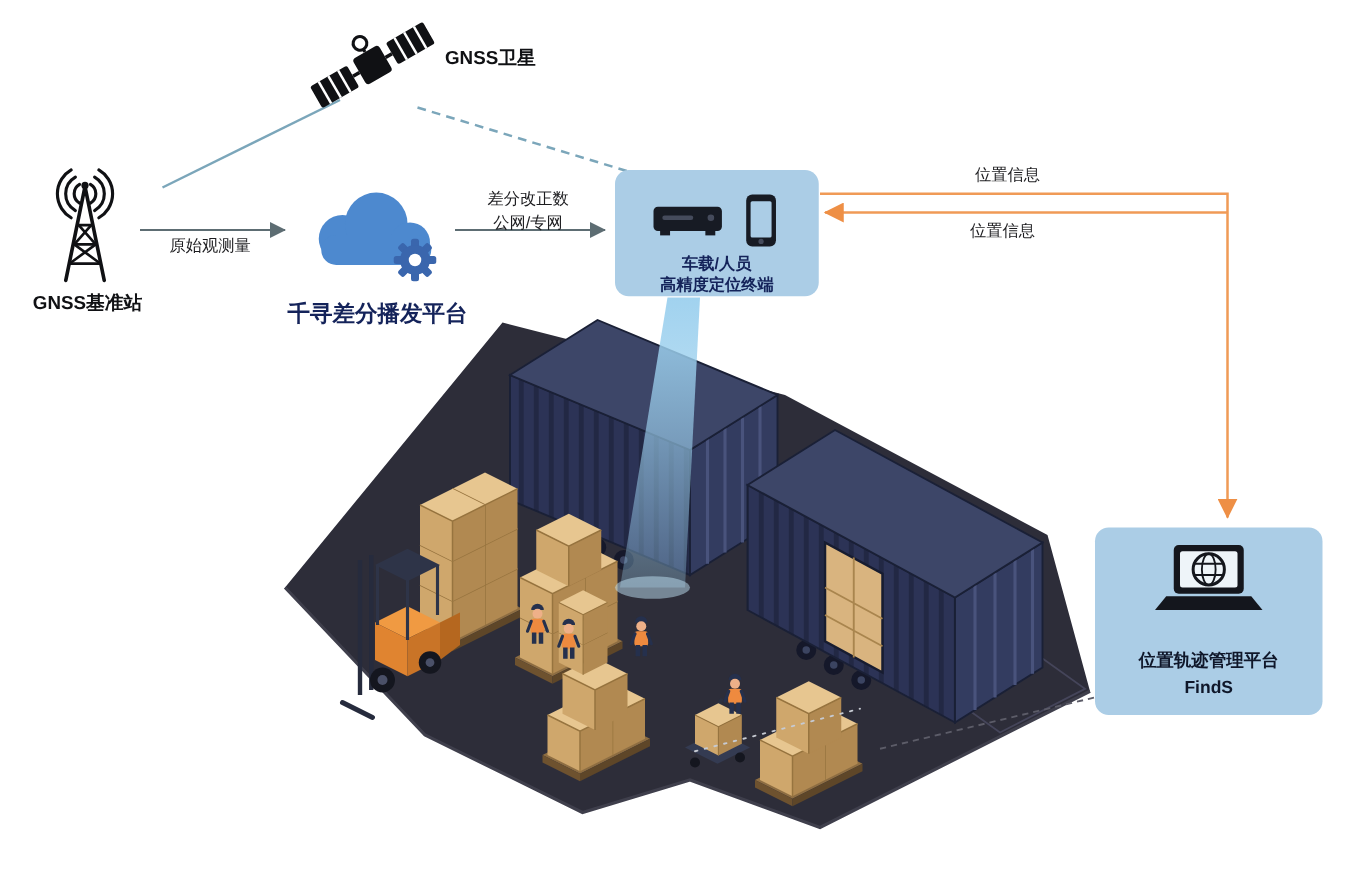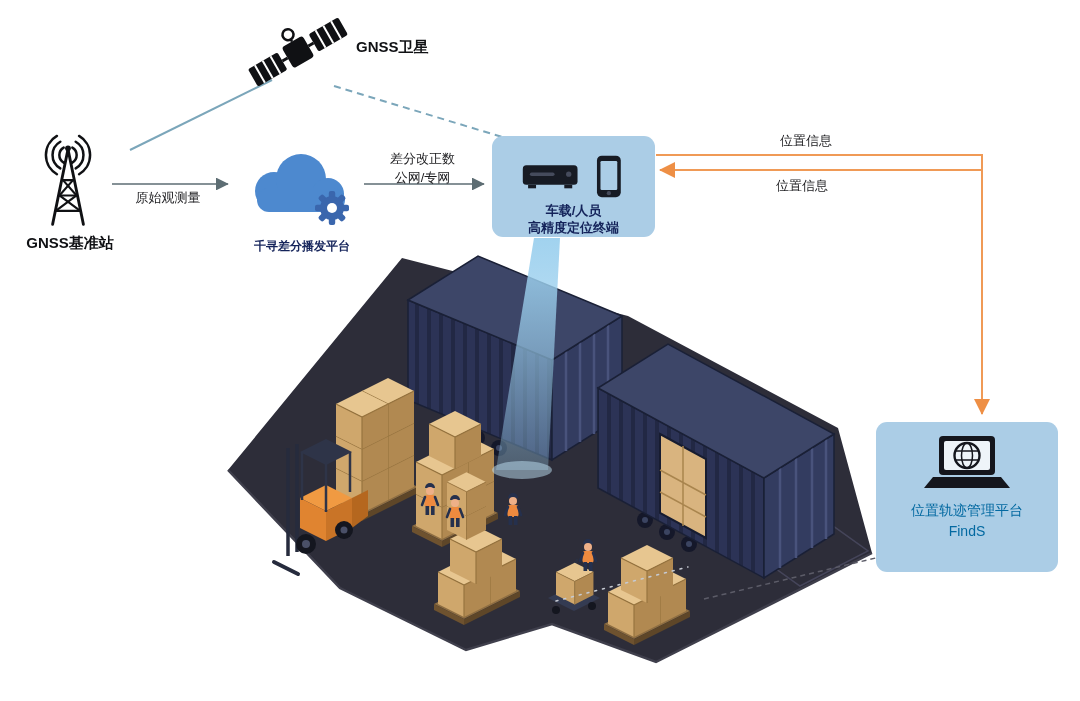--- a/index.html
+++ b/index.html
@@ -2,31 +2,31 @@
 <html><head>
 <meta charset="utf-8">
 <style>
   html,body{margin:0;padding:0;background:#ffffff;}
   .canvas{
     position:relative;width:1080px;height:701px;background:#ffffff;
     font-family:"Liberation Sans","DejaVu Sans",sans-serif;overflow:hidden;
   }
   .abs{position:absolute;}
   .lbl{color:#1c1c1f;font-size:13px;line-height:1.45;text-align:center;}
-  .lbl-c{text-align:center;}
+  .lbl-c{text-align:center;font-family:Liberation Mono, monospace;}
   .node-title{color:#101114;font-weight:bold;font-size:15px;text-align:center;line-height:1.4;}
-  .blue-title{color:#14235a;font-weight:bold;font-size:12px;text-align:center;line-height:1.45;}
+  .blue-title{color:#14235a;font-weight:bold;font-size:18px;text-align:center;line-height:1.45;}
   .node-box{
     background:#abcde6;border-radius:11px;display:flex;flex-direction:column;
     align-items:center;box-sizing:border-box;
   }
   .terminal-box{left:492px;top:136px;width:163px;height:101px;padding-top:17px;}
   .plat-box{left:876px;top:422px;width:182px;height:150px;padding-top:13px;}
   .box-text{color:#14235a;font-weight:bold;font-size:13px;text-align:center;line-height:1.35;}
-  .plat-text{color:#0369a1;font-weight:normal;font-size:14px;text-align:center;line-height:1.5;margin-top:7px;}
+  .plat-text{color:#0f172a;font-weight:bold;font-size:14px;text-align:center;line-height:1.5;margin-top:25px;}
   svg{display:block;}
 </style>
 </head>
 <body>
 
 <div class="canvas">
 
   <svg class="abs" style="left:0;top:0" width="1080" height="701" viewBox="0 0 1080 701">
     <defs>
       <marker id="arrGray" markerWidth="9" markerHeight="8" refX="7.5" refY="4" orient="auto">

